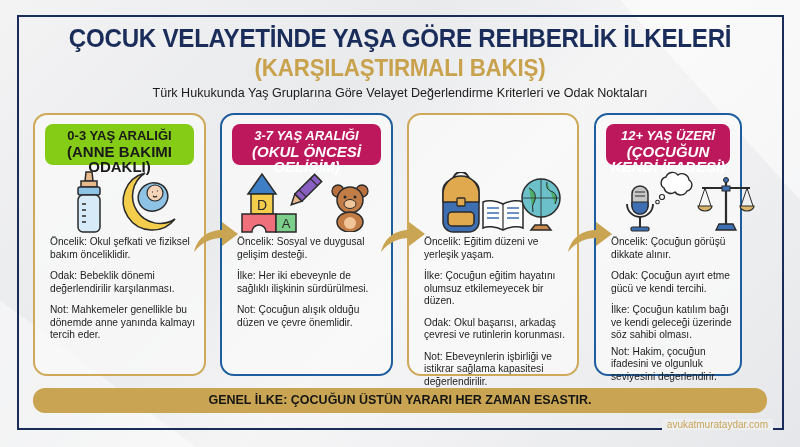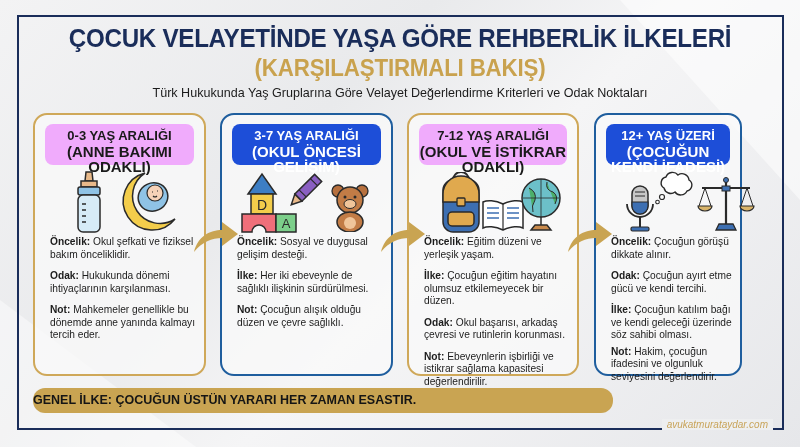--- a/index.html
+++ b/index.html
@@ -37,47 +37,46 @@
     position: absolute; top: 113px; height: 263px;
     background: rgba(250,250,250,0.75);
     border-radius: 14px; border: 2.5px solid;
   }
   .card.gold { border-color: #cfa859; }
   .card.blue { border-color: #1f5e9e; }
   .card-head {
     position: absolute; left: 10px; right: 10px; top: 9px; height: 41px;
     border-radius: 8px; text-align: center; padding-top: 4px;
   }
-  .card.gold .card-head { background: #f0abfc; color: #1a1a1a; }
-  .card.blue .card-head { background: #1d4ed8; color: #ffffff; }
+  .card.gold .card-head { background: #84cc16; color: #1a1a1a; }
+  .card.blue .card-head { background: #be185d; color: #ffffff; font-style: italic; }
   .head-l1 { font-weight: bold; font-size: 13px; line-height: 16px; display:block; }
   .head-l2 { font-weight: bold; font-size: 15px; line-height: 15px; display:block; }
 
   .icons { position: absolute; left: 0; right: 0; top: 55px; height: 64px; }
   .icons svg { position: absolute; }
 
   .body {
     position: absolute; left: 15px; right: 8px; top: 121px;
     font-size: 10.2px; line-height: 12.5px; color: #1c1c1c;
   }
   .body p { margin-bottom: 9px; }
-  .body p b { font-weight: bold; text-align: right; }
+  .body p b { font-weight: normal; text-align: right; }
 
   .arrow { position: absolute; top: 218px; width: 50px; height: 40px; }
 
   .banner {
-    position: absolute; left: 33px; top: 388px; width: 580px; height: 25px;
-    background: #c9a452; border-radius: 12px; 
+    position: absolute; left: 33px; top: 388px; width: 734px; height: 25px;
+    background: #c9a452; border-radius: 12px; text-align: center;
     font-weight: bold; font-size: 12.5px; line-height: 25px; color: #151515;
   }
   .footer-url {
     position: absolute; right: 27px; top: 419px; padding: 0 5px;
     font-size: 10px; color: #c9a45a;
     background: #eeeff0;
-    font-style: italic;
   }
 </style>
 </head>
 <body>
 
 <div class="bg-facet1"></div>
 <div class="bg-facet2"></div>
 
 <div class="frame"></div>
 
@@ -100,21 +99,21 @@
     </svg>
     <svg style="left:78px; top:1px;" width="64" height="62" viewBox="0 0 64 62">
       <path d="M32 2 A29 29 0 1 0 62 48 A24 24 0 0 1 32 2 z" fill="#f3cd4b" stroke="#2a2a2a" stroke-width="1.5"></path>
       <ellipse cx="40" cy="26" rx="15" ry="14" fill="#8fc3e6" stroke="#2a2a2a" stroke-width="1.5" transform="rotate(-25 40 26)"></ellipse>
       <circle cx="42" cy="22" r="8" fill="#f6d2b8" stroke="#2a2a2a" stroke-width="1.2"></circle>
       <path d="M39 21h1 M44 20h1 M40 25 q2 2 4 0" stroke="#2a2a2a" stroke-width="1.1" fill="none"></path>
     </svg>
   </div>
   <div class="body">
     <p><b>Öncelik:</b><span> Okul şefkati ve fiziksel bakım önceliklidir.</span></p>
-    <p><b>Odak:</b><span> Hukukunda dönemi ihtiyaçlarının karşılanması.</span></p>
+    <p><b>Odak:</b><span> Bebeklik dönemi değerlendirilir karşılanması.</span></p>
     <p><b>Not:</b><span> Mahkemeler genellikle bu dönemde anne yanında kalmayı tercih eder.</span></p>
   </div>
 </div>
 
 <div class="card blue" style="left:220px; width:173px;">
   <div class="card-head">
     <span class="head-l1">3-7 YAŞ ARALIĞI</span>
     <span class="head-l2">(OKUL ÖNCESİ GELİŞİM)</span>
   </div>
   <div class="icons">
@@ -140,29 +139,25 @@
       <ellipse cx="20" cy="20" rx="6" ry="4.5" fill="#f0c59a" stroke="#2a2a2a" stroke-width="1"></ellipse>
       <circle cx="15" cy="13" r="1.5" fill="#2a2a2a"></circle>
         <circle cx="25" cy="13" r="1.5" fill="#2a2a2a"></circle>
       <ellipse cx="20" cy="38" rx="13" ry="10" fill="#c27c46" stroke="#2a2a2a" stroke-width="1.5"></ellipse>
       <ellipse cx="20" cy="39" rx="6" ry="6" fill="#f0c59a"></ellipse>
     </svg>
   </div>
   <div class="body">
     <p><b>Öncelik:</b><span> Sosyal ve duygusal gelişim desteği.</span></p>
     <p><b>İlke:</b><span> Her iki ebeveynle de sağlıklı ilişkinin sürdürülmesi.</span></p>
-    <p><b>Not:</b><span> Çocuğun alışık olduğu düzen ve çevre sağlıklı.</span></p>
+    <p><b>Not:</b><span> Çocuğun alışık olduğu düzen ve çevre önemlidir.</span></p>
   </div>
 </div>
 
 <div class="card gold" style="left:407px; width:172px;">
-  <div class="card-head">
-    <span class="head-l1">7-12 YAŞ ARALIĞI</span>
-    <span class="head-l2">(OKUL VE İSTİKRAR ODAKLI)</span>
-  </div>
   <div class="icons">
     <svg style="left:30px; top:2px;" width="44" height="62" viewBox="0 0 44 62">
       <path d="M14 8 a8 8 0 0 1 16 0" fill="none" stroke="#2a2a2a" stroke-width="2"></path>
       <rect x="4" y="8" width="36" height="52" rx="10" fill="#3d6fb2" stroke="#2a2a2a" stroke-width="1.5"></rect>
       <path d="M4 30 h36 v-8 a14 14 0 0 0 -36 0 z" fill="#e0a94e" stroke="#2a2a2a" stroke-width="1.5"></path>
       <rect x="18" y="26" width="8" height="8" rx="1" fill="#e0a94e" stroke="#2a2a2a" stroke-width="1.3"></rect>
       <rect x="9" y="40" width="26" height="14" rx="4" fill="#e0a94e" stroke="#2a2a2a" stroke-width="1.5"></rect>
     </svg>
     <svg style="left:72px; top:28px;" width="44" height="34" viewBox="0 0 44 34">
       <path d="M22 6 C14 2 6 2 2 4 V30 C6 28 14 28 22 32 C30 28 38 28 42 30 V4 C38 2 30 2 22 6 z" fill="#ffffff" stroke="#2a2a2a" stroke-width="1.5"></path>

